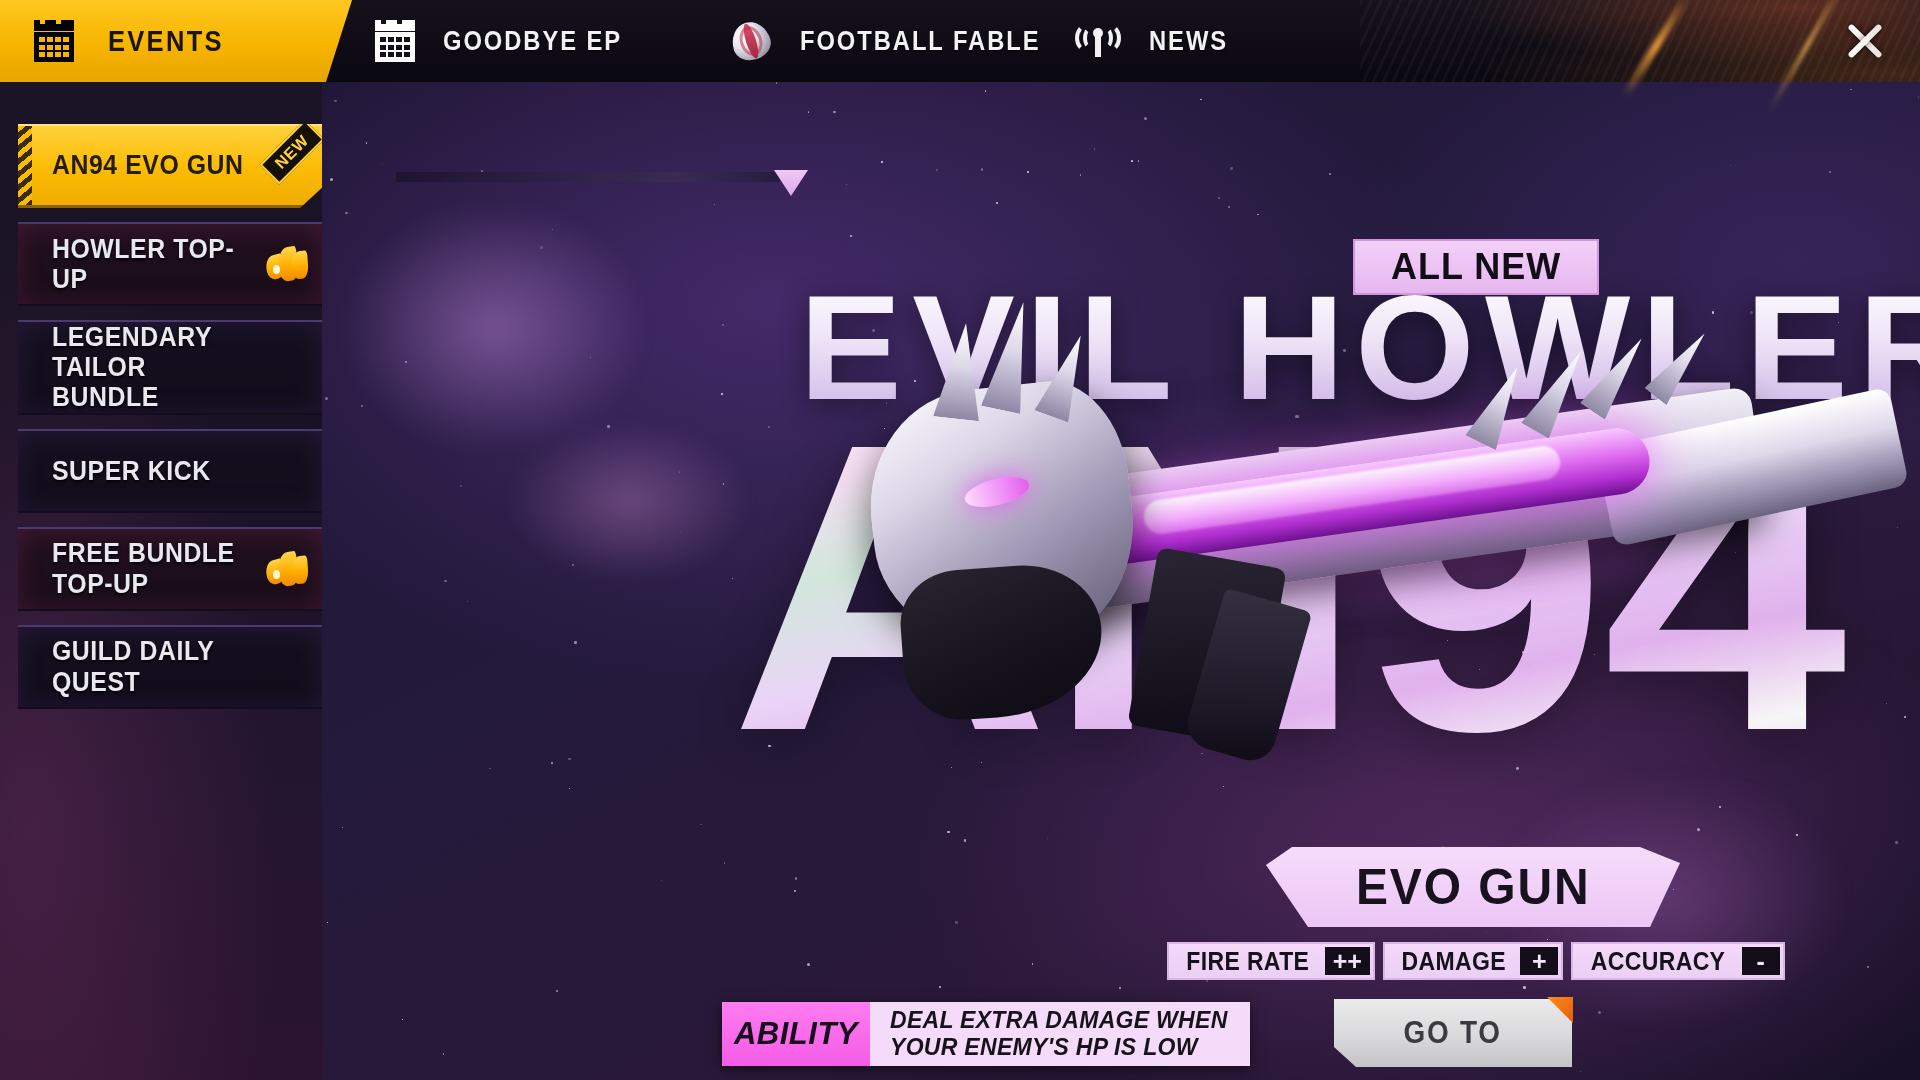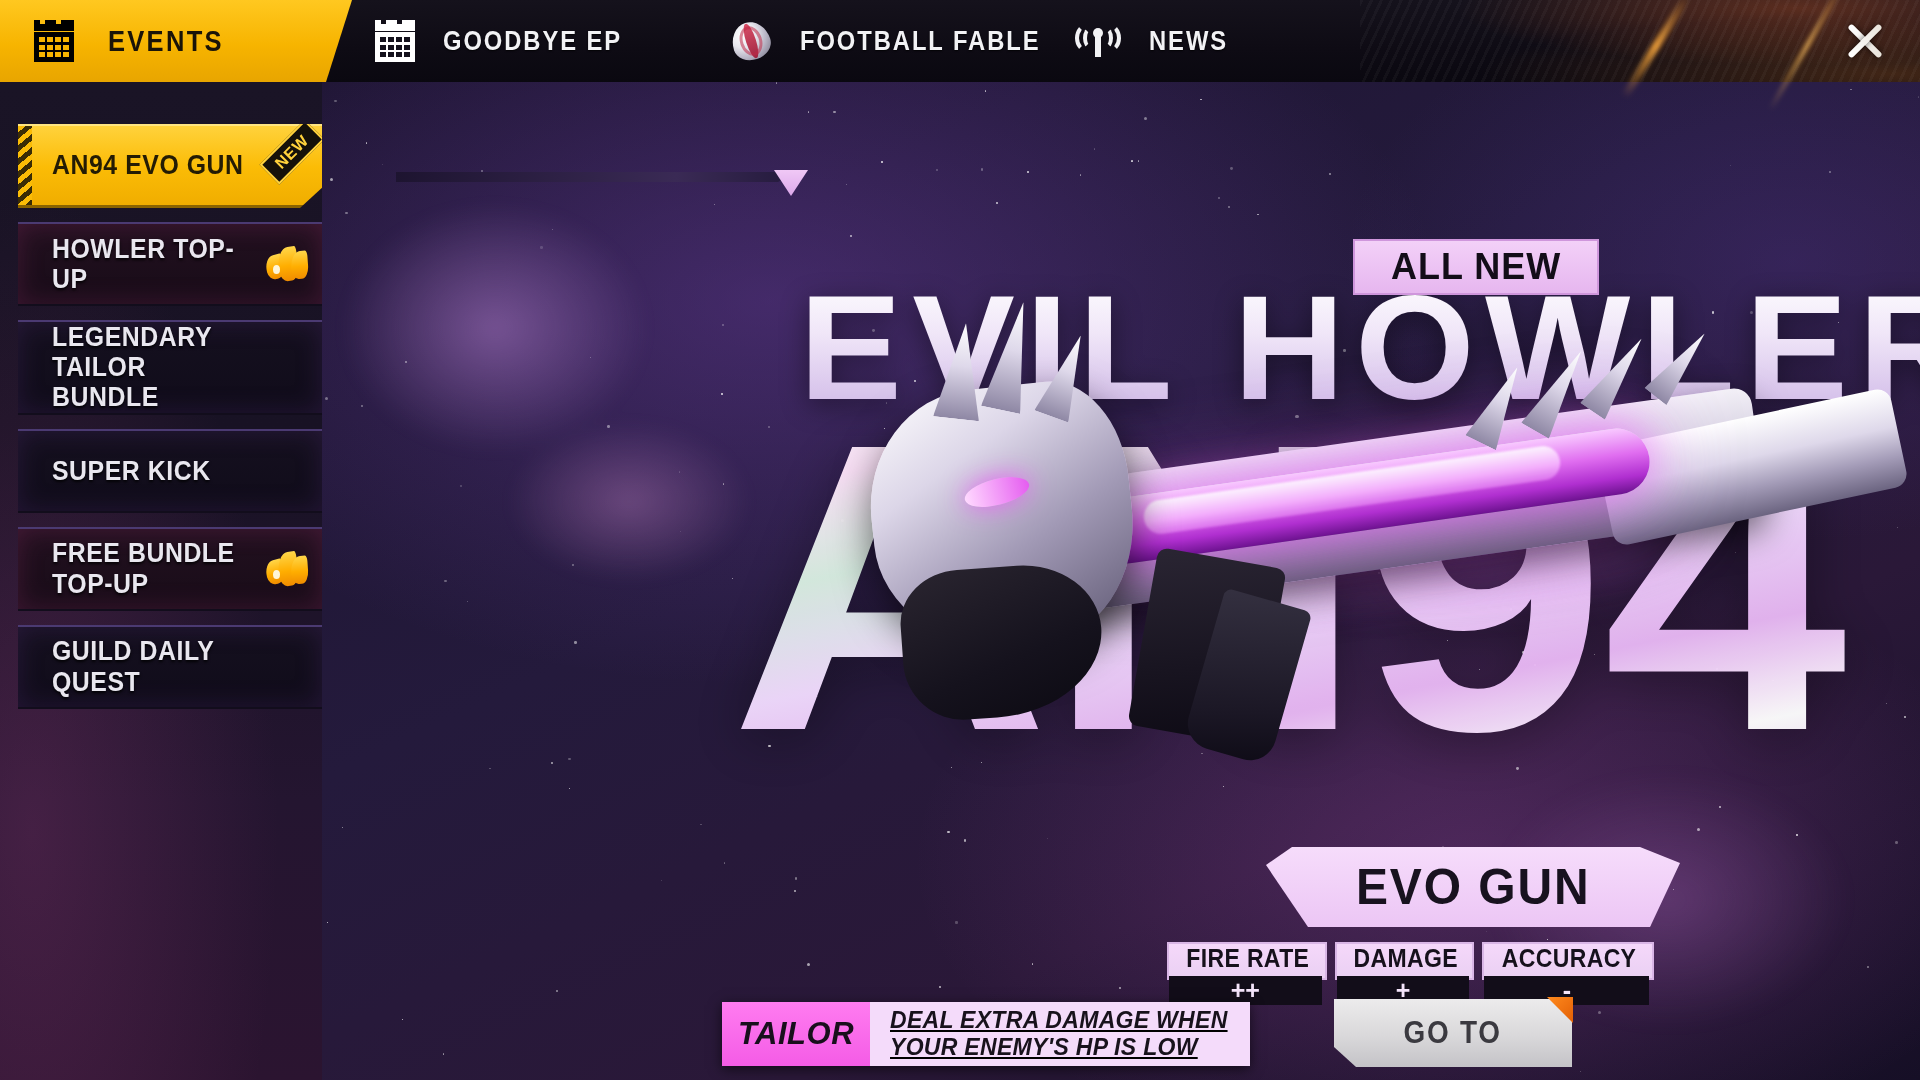--- a/index.html
+++ b/index.html
@@ -349,21 +349,21 @@
   }
   #evo-plate span {
     font-size:50px; font-weight:700; letter-spacing:2px; color:#18121f;
     font-family:"Liberation Sans Narrow","Liberation Sans",sans-serif; transform:scaleX(.96);
   }
 
   
   #stats-row { position:absolute; left:845px; top:860px; z-index:8; display:flex; gap:8px; }
   .stat {
     display:flex; align-items:stretch; height:38px;
-    background:linear-gradient(180deg,#f5d8fa,#ead0f3); border:2px solid #d9b6e6;flex-direction:column;
+    background:linear-gradient(180deg,#f5d8fa,#ead0f3); border:2px solid #d9b6e6;
   }
   .stat .stat-name {
     display:flex; align-items:center; padding:0 10px 0 12px;
     font-size:25px; font-weight:700; letter-spacing:.4px; color:#16111c;
     font-family:"Liberation Sans Narrow","Liberation Sans",sans-serif; transform:scaleX(.92);
   }
   .stat .stat-val {
     display:flex; align-items:center; justify-content:center; min-width:38px; padding:0 8px;
     background:#120d19; color:#f4e4fa; font-size:25px; font-weight:700;
     font-family:"Liberation Sans Narrow","Liberation Sans",sans-serif;
@@ -377,21 +377,21 @@
   }
   #ability .ab-key {
     display:flex; align-items:center; justify-content:center; width:148px;
     background:linear-gradient(180deg,#ff7cf0,#f45ce6);
   }
   #ability .ab-key span {
     font-size:31px; font-weight:700; font-style:italic; color:#180f1c; letter-spacing:.5px;
     font-family:"Liberation Sans Narrow","Liberation Sans",sans-serif;
   }
   #ability .ab-desc {
-    display:flex; align-items:center; padding:0 22px 0 20px; background:#f4dbfa;text-decoration:underline;
+    display:flex; align-items:center; padding:0 22px 0 20px; background:#f4dbfa;
   }
   #ability .ab-desc span {
     font-size:23px; font-weight:700; font-style:italic; color:#18121c; line-height:1.18;
     letter-spacing:.3px; font-family:"Liberation Sans Narrow","Liberation Sans",sans-serif;
     white-space:pre-line;
   }
 
   
   #goto-button {
     position:absolute; left:1012px; top:917px; z-index:9; width:238px; height:68px;
@@ -616,21 +616,21 @@
           <span class="stat-val">+</span>
         </div>
         <div class="stat">
           <span class="stat-name">ACCURACY</span>
           <span class="stat-val">-</span>
         </div>
       </div>
 
     <div id="ability">
       <div class="ab-key">
-        <span>TAILOR</span>
+        <span>ABILITY</span>
       </div>
       <div class="ab-desc">
         <span>DEAL EXTRA DAMAGE WHEN
 YOUR ENEMY'S HP IS LOW</span>
       </div>
     </div>
 
     <div id="goto-button">
       <span>GO TO</span>
     </div>

